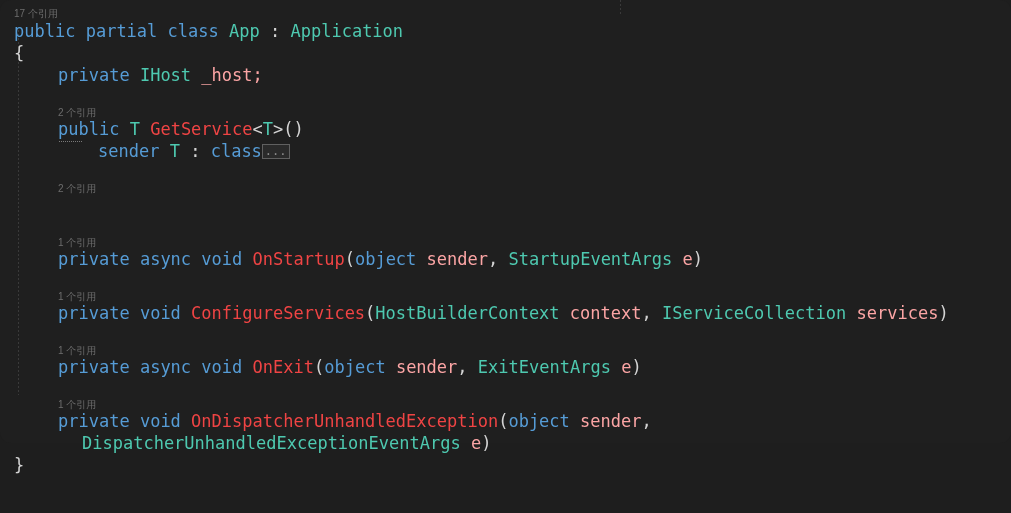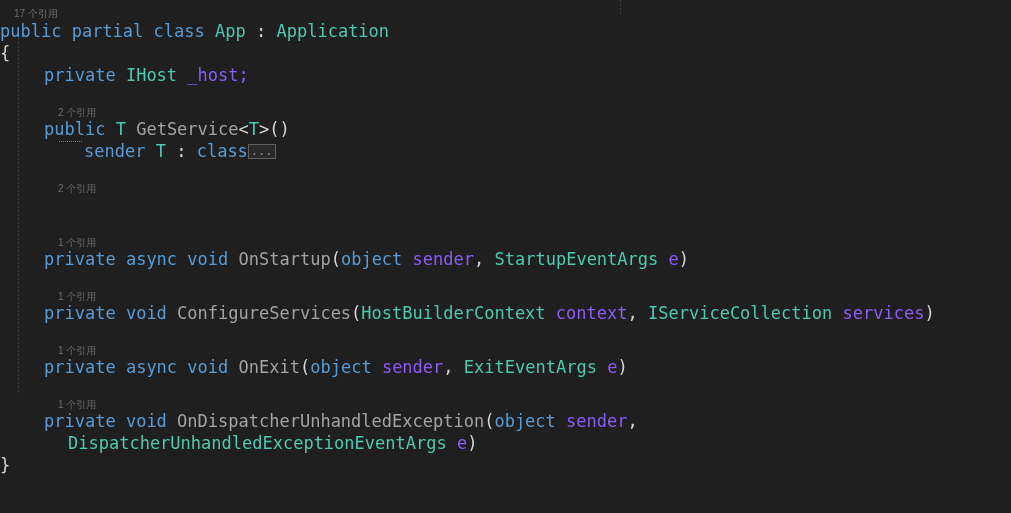--- a/index.html
+++ b/index.html
@@ -44,20 +44,21 @@
     left: 0;
     top: 0;
     width: 1011px;
     font-size: 17px;
     line-height: 27px;
     white-space: pre;
     letter-spacing: 0px;
   }
   .line {
     height: 27px;
+    padding-left: 14px;
     box-sizing: border-box;
     white-space: pre;
   }
 
   
   .codelens {
     height: 17px;
     font-family: "Liberation Sans", sans-serif;
     font-size: 10px;
     line-height: 17px;
@@ -65,22 +66,22 @@
     white-space: pre;
     padding-left: 14px;
     box-sizing: border-box;
     cursor: pointer;
   }
 
   
   .kw     { color: #569cd6; }   
   .type   { color: #4ec9b0; }
   .cls    { color: #4ec9b0; }
-  .mth    { color: #a3a3a3; margin-top: 40px; }   
-  .plain  { color: #8b5cf6; }
+  .mth    { color: #ef4444; margin-top: 40px; }   
+  .plain  { color: #fca5a5; }
   .punct  { color: #d4d4d4; }
   .brace  { color: #d4d4d4; }
 
   
   .collapsed {
     display: inline-block;
     border: 1px solid #606060;
     background: #2a2a2a;
     color: #8a8a8a;
     font-size: 12px;

